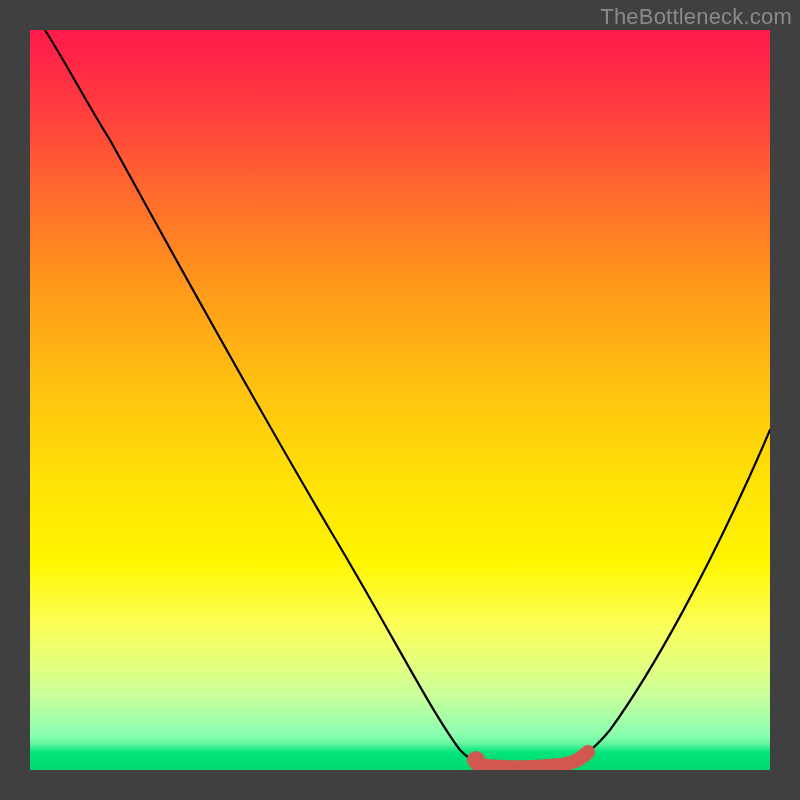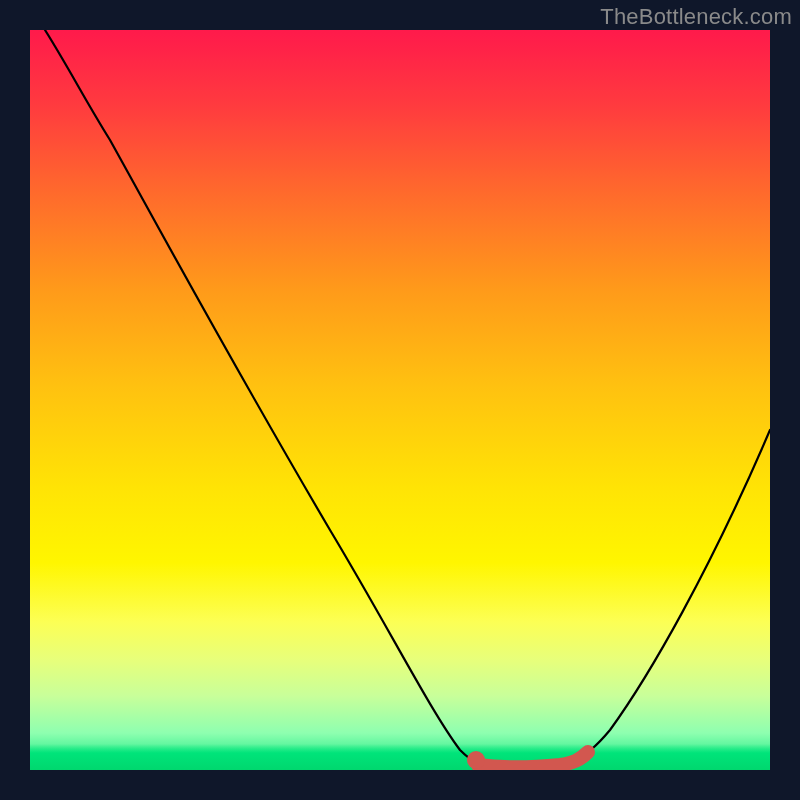--- a/index.html
+++ b/index.html
@@ -1,21 +1,21 @@
 <!DOCTYPE html>
 <html><head>
 <meta charset="utf-8">
 <style>
   * { margin: 0; padding: 0; box-sizing: border-box; }
   html, body { width: 800px; height: 800px; overflow: hidden; background: #000; }
   .container {
     position: relative;
     width: 800px;
     height: 800px;
-    background: #0f172a;
+    background: #404040;
   }
   .watermark {
     position: absolute;
     top: 4px;
     right: 8px;
     color: #8a8a8a;
     font-family: Arial, sans-serif;
     font-size: 22px;
     font-weight: 500;
     letter-spacing: 0.2px;

